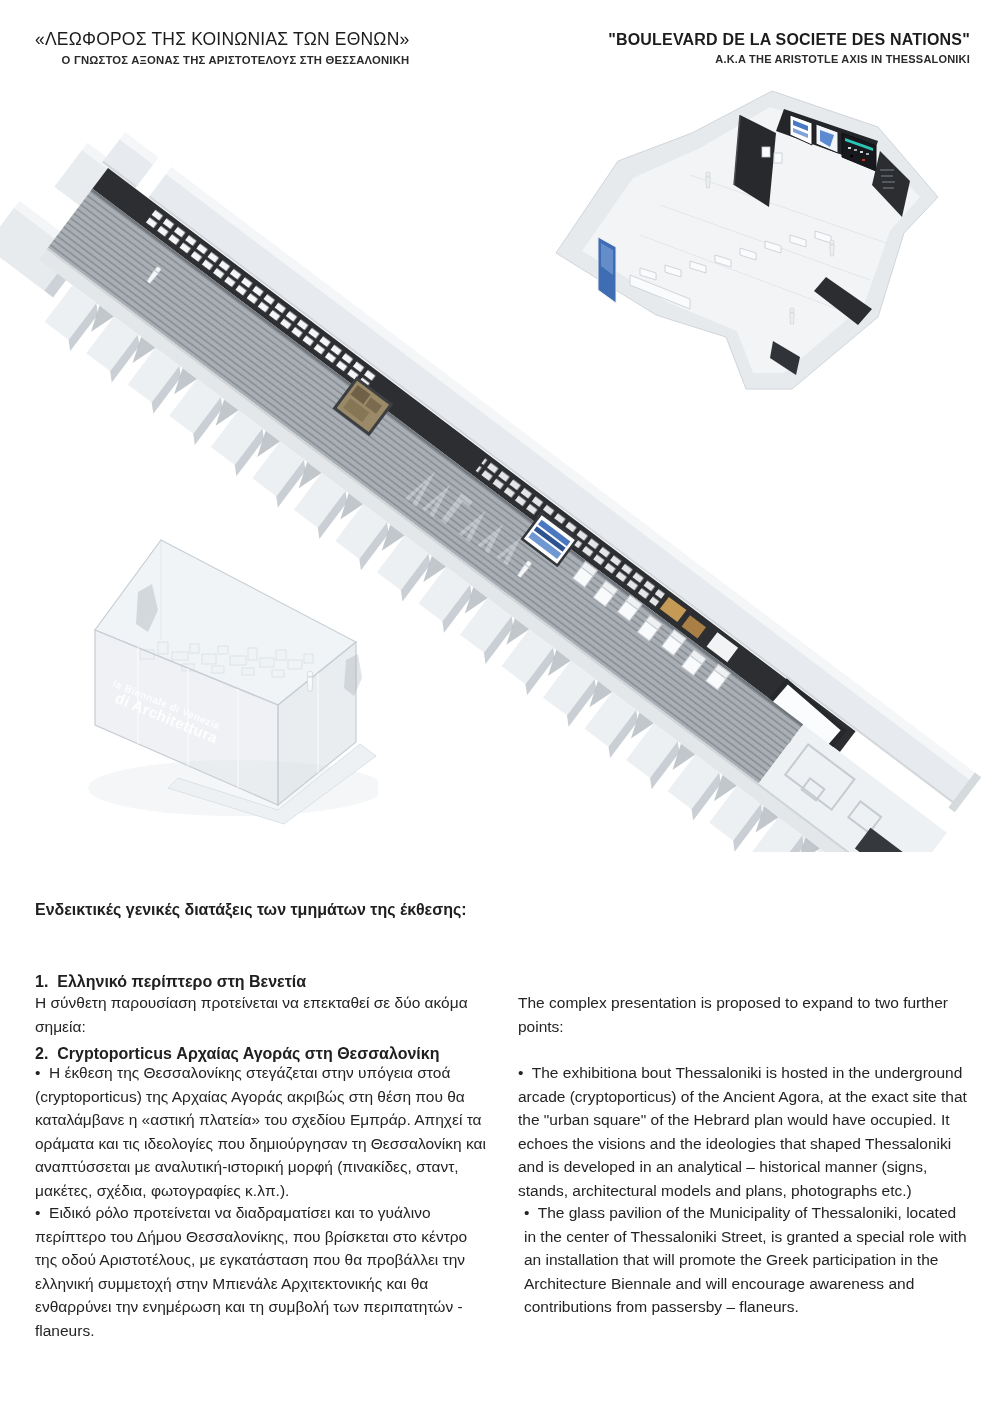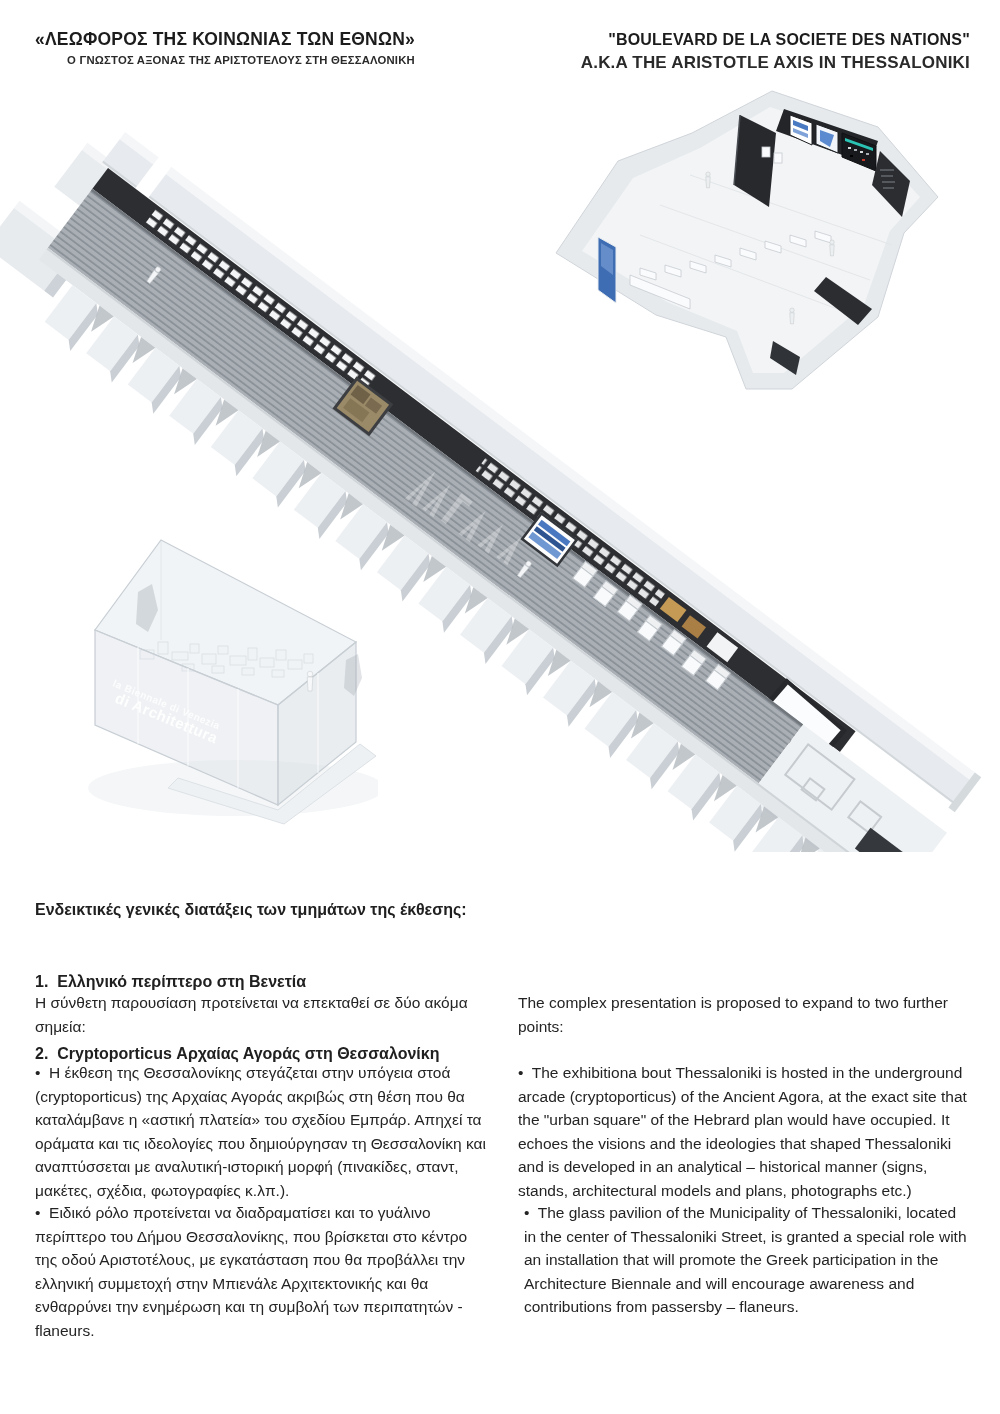--- a/index.html
+++ b/index.html
@@ -4,24 +4,24 @@
 <style>
   html,body{margin:0;padding:0;}
   body{
     width:1000px;height:1414px;position:relative;background:#ffffff;
     font-family:"Liberation Sans", sans-serif;color:#242424;overflow:hidden;
   }
   .page{position:absolute;inset:0;}
   
   .hdr-left{position:absolute;left:35px;top:29px;}
   .hdr-right{position:absolute;right:30px;top:31px;text-align:right;}
-  .hdr-title-gr{font-size:17.5px;font-weight:700;letter-spacing:.2px;color:#1c1c1c;}
+  .hdr-title-gr{font-size:17.5px;font-weight:400;letter-spacing:.2px;color:#1c1c1c;}
   .hdr-sub-gr{font-size:11.3px;font-weight:700;letter-spacing:.2px;color:#2a2a2a;margin-top:4px;text-align:right;}
   .hdr-title-en{font-size:16px;font-weight:700;letter-spacing:.2px;color:#1c1c1c;}
-  .hdr-sub-en{font-size:17px;font-weight:700;letter-spacing:.2px;color:#2a2a2a;margin-top:4px;}
+  .hdr-sub-en{font-size:11px;font-weight:700;letter-spacing:.2px;color:#2a2a2a;margin-top:4px;}
   
   .row{position:absolute;left:35px;width:933px;display:flex;justify-content:space-between;}
   .cell-l{width:458px;}
   .cell-r{width:450px;}
   .list-txt{font-size:16px;line-height:24px;font-weight:700;white-space:pre-wrap;color:#202020;}
   .body-txt{font-size:15.5px;line-height:23.6px;font-weight:400;white-space:pre-wrap;color:#242424;}
   .row-lists{top:850px;}
   .row-intro{top:991px;}
   .row-b1{top:1061px;gap:20px;}
   .row-b2{top:1201px;gap:37px;}

